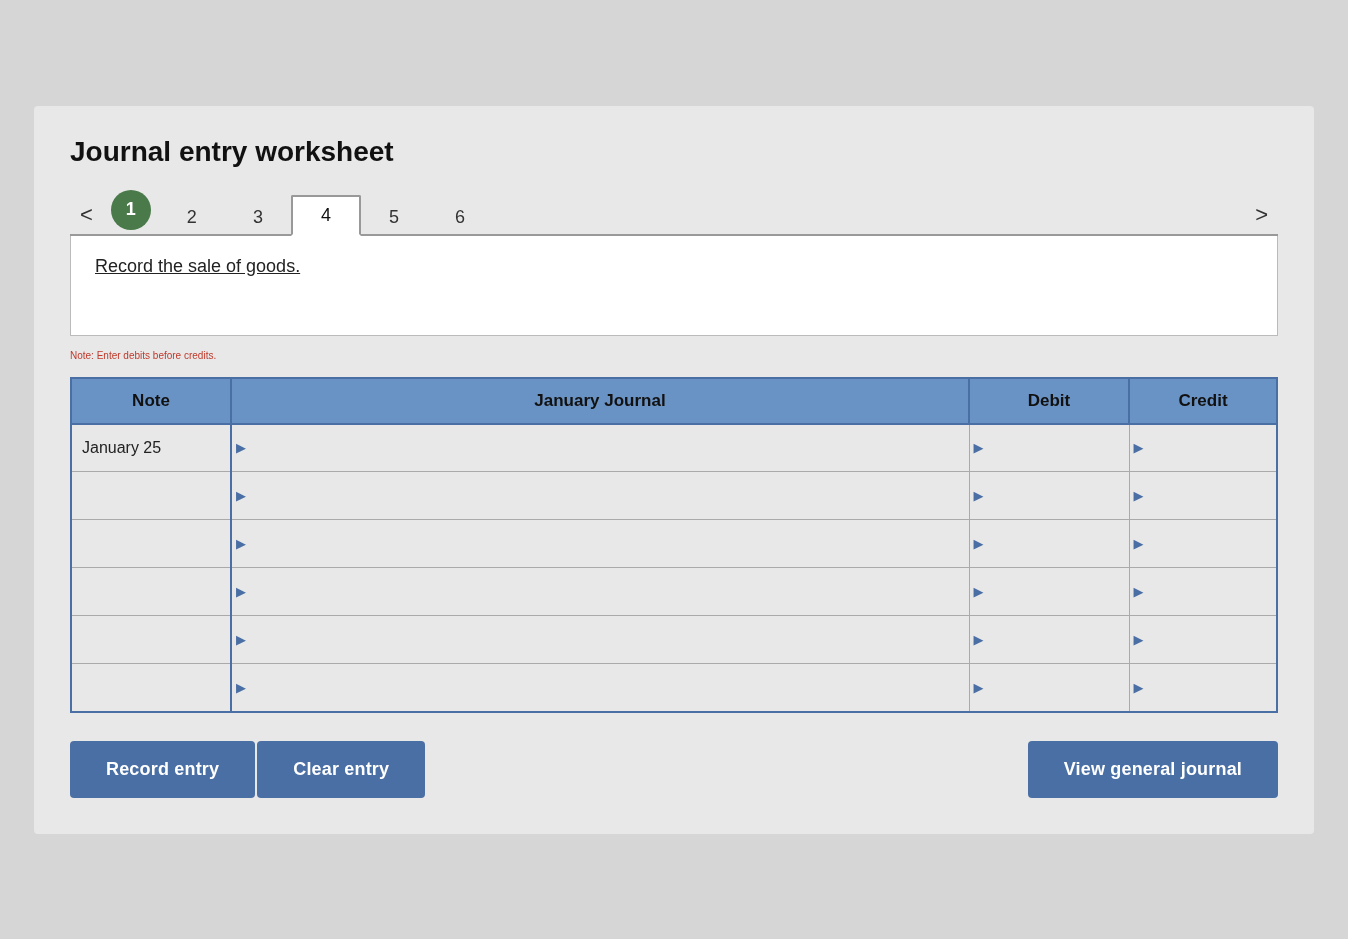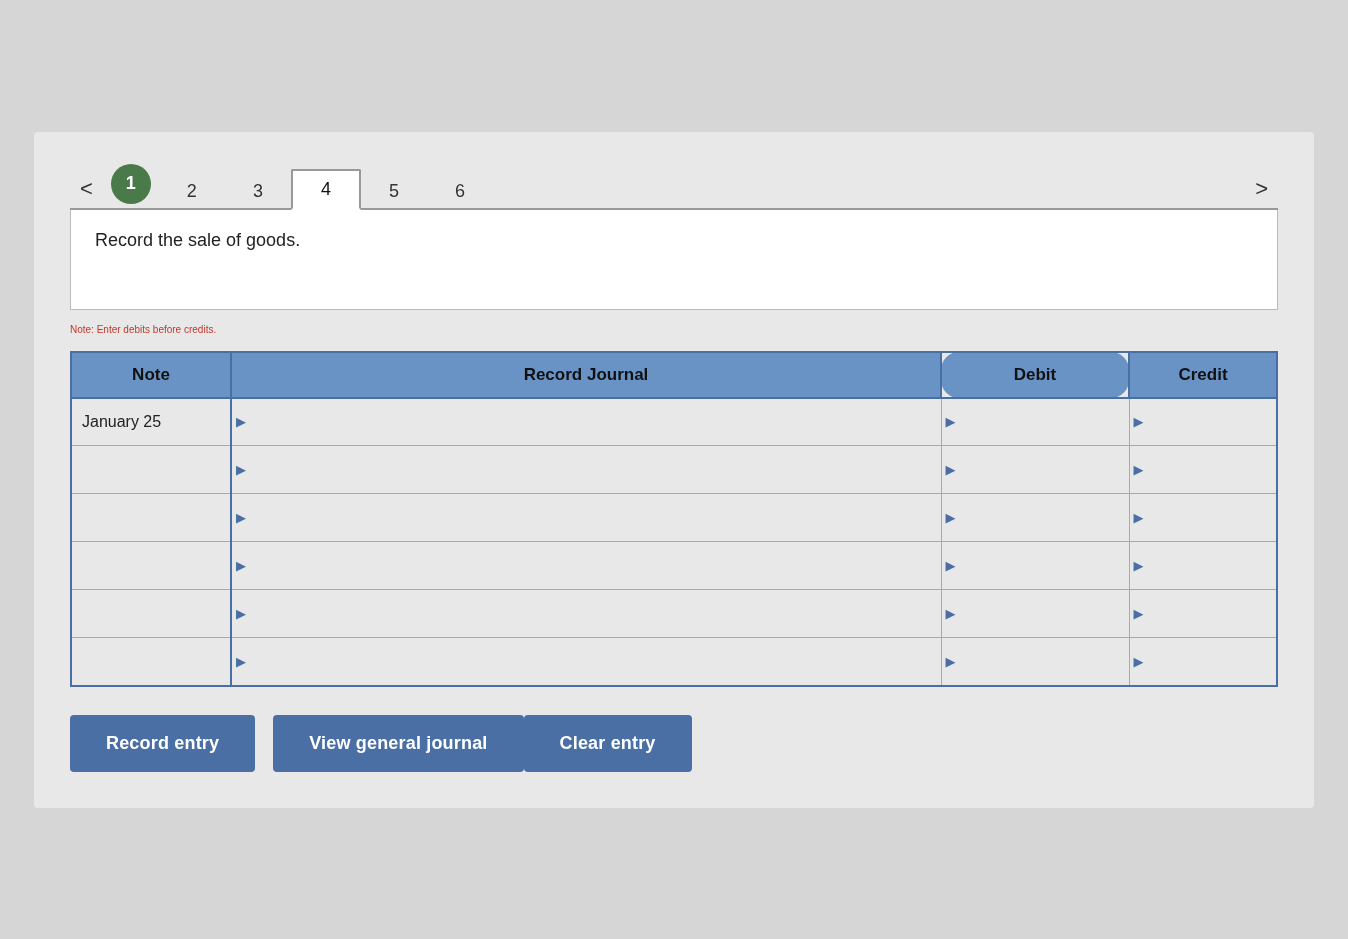--- a/index.html
+++ b/index.html
@@ -76,20 +76,21 @@
     }
     .prompt-box {
       background: white;
       border: 1px solid #bbb;
       padding: 20px 24px;
       font-size: 18px;
       color: #222;
       min-height: 100px;
       margin-top: 0;
       border-top: none;
+      text-decoration: underline;
     }
     .note {
       color: #c0392b;
       font-size: 10px;
       margin: 14px 0 16px 0;
     }
     .journal-table {
       width: 100%;
       border-collapse: collapse;
       border: 2px solid #4a6fa5;
@@ -98,21 +99,21 @@
       background: #6a93c5;
       color: #111;
       font-weight: bold;
       font-size: 17px;
       padding: 12px 8px;
       border: 2px solid #4a6fa5;
       text-align: center;
     }
     .journal-table th.date-col { width: 160px; }
     .journal-table th.gj-col { }
-    .journal-table th.debit-col { width: 188px; border-radius: 18px; }
+    .journal-table th.debit-col { width: 160px; }
     .journal-table th.credit-col { width: 148px; }
     .journal-table td {
       border: 1px solid #aaa;
       padding: 0;
       height: 48px;
       vertical-align: middle;
     }
     .journal-table td.date-cell {
       font-size: 16px;
       padding-left: 10px;
@@ -154,28 +155,29 @@
       background: #4a6fa5;
       color: white;
       border: none;
       border-radius: 4px;
       font-size: 18px;
       font-weight: bold;
       padding: 18px 36px;
       cursor: pointer;
       letter-spacing: 0.01em;
     }
-    .btn-record { margin-right: 18px; }
+    .btn-record { margin-right: 2px; }
     .btn-clear { margin-right: auto; }
     .btn-view { }
   </style>
 </head>
 <body>
 
 <div class="container">
+  <div class="page-title">Journal entry worksheet</div>
 
   <div class="tabs-nav">
     <span class="nav-arrow">&lt;</span>
     <div class="tab-item circle">1</div>
     <div class="tab-item">2</div>
     <div class="tab-item">3</div>
     <div class="tab-item active">4</div>
     <div class="tab-item">5</div>
     <div class="tab-item">6</div>
     <span class="nav-arrow" style="margin-left:auto">&gt;</span>
@@ -184,21 +186,21 @@
   <div class="prompt-box">
     <span>Record the sale of goods.</span>
   </div>
 
   <div class="note">Note: Enter debits before credits.</div>
 
   <table class="journal-table">
     <thead>
       <tr>
         <th class="date-col">Note</th>
-        <th class="gj-col">Record Journal</th>
+        <th class="gj-col">January Journal</th>
         <th class="debit-col">Debit</th>
         <th class="credit-col">Credit</th>
       </tr>
     </thead>
     <tbody id="table-body">
     <tr>
           <td class="date-cell">January 25</td>
           <td>
             <div class="cell-input-wrap">
               <span class="tri">▶</span>
@@ -321,16 +323,16 @@
               <span class="tri">▶</span>
               <input class="cell-input" type="text" style="">
             </div>
           </td>
         </tr>
       </tbody>
   </table>
 
   <div class="buttons-row">
     <button class="btn btn-record">Record entry</button>
+    <button class="btn btn-clear">Clear entry</button>
     <button class="btn btn-view">View general journal</button>
-    <button class="btn btn-clear">Clear entry</button>
   </div>
 </div>
 
 </body></html>

